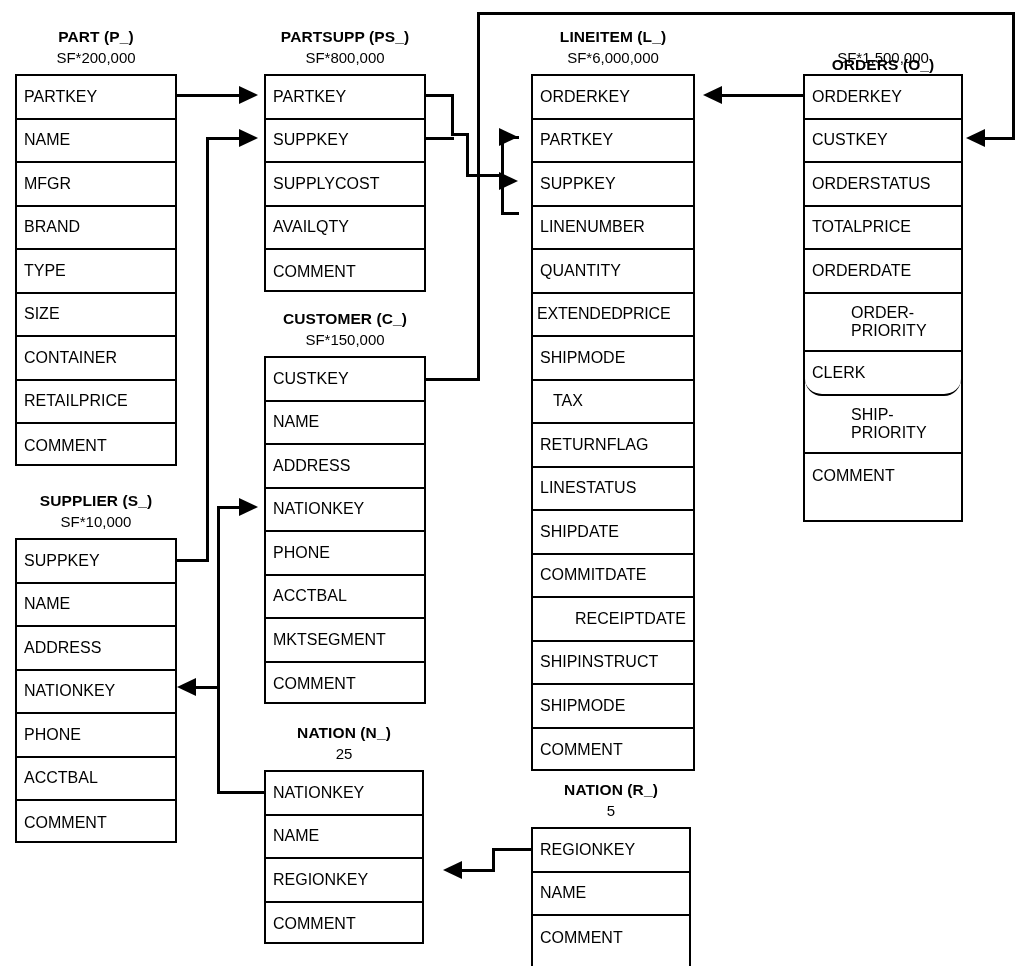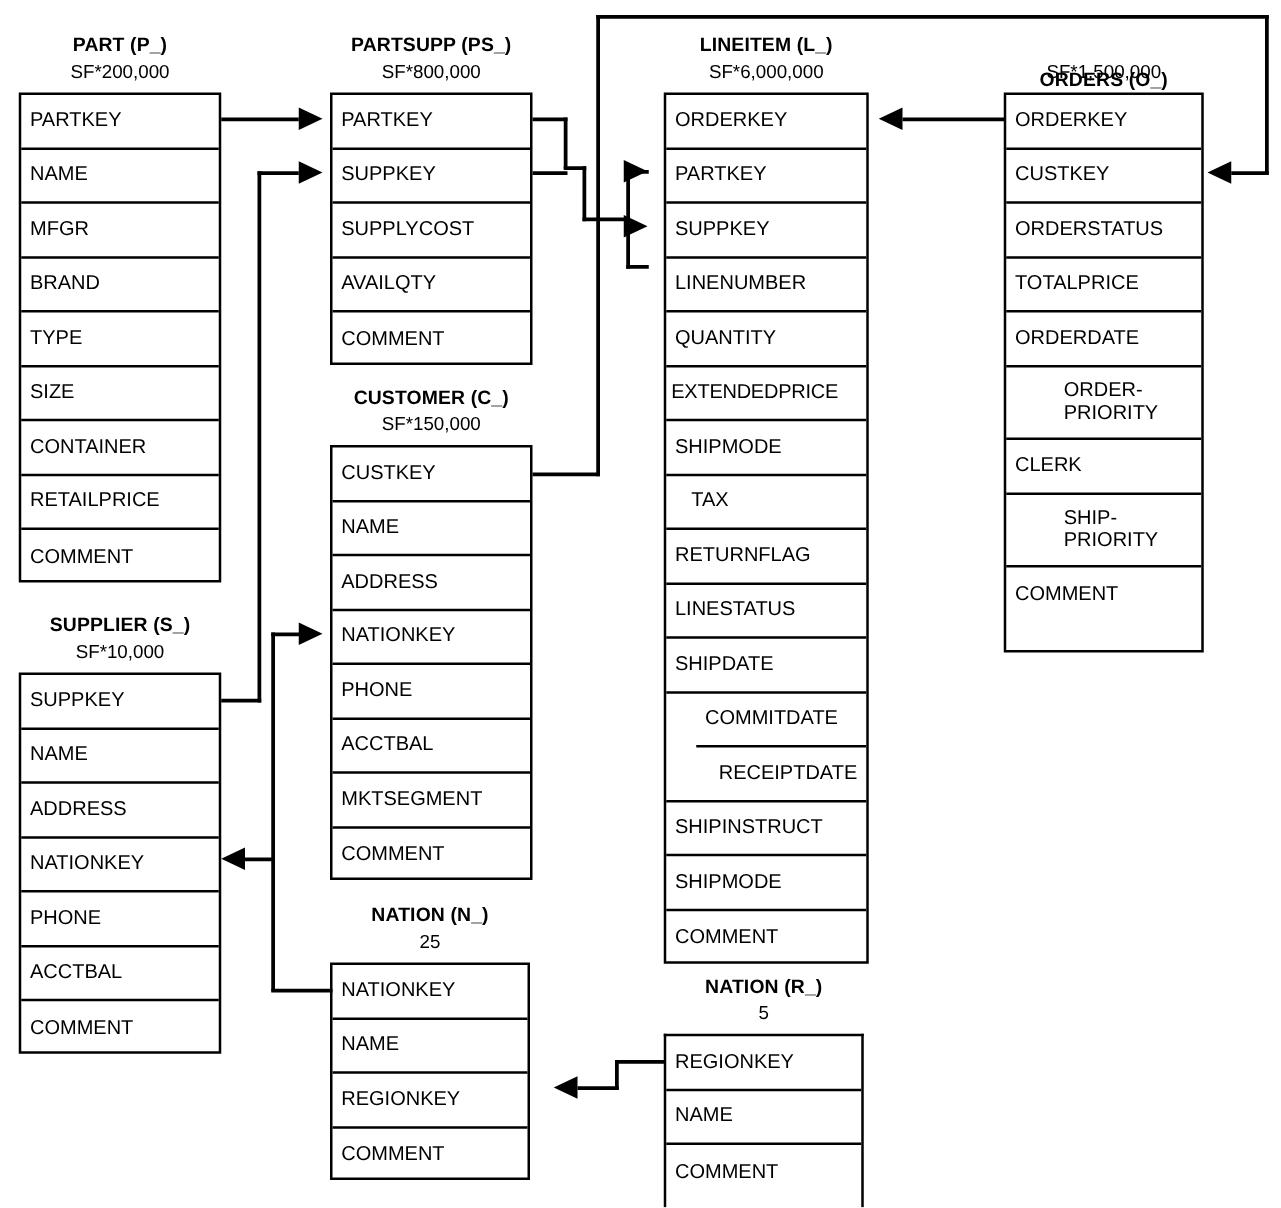--- a/index.html
+++ b/index.html
@@ -115,40 +115,40 @@
       <div class="row" style="height:43.5px;">PARTKEY</div>
       <div class="row" style="height:43.5px;">SUPPKEY</div>
       <div class="row" style="height:43.5px;">LINENUMBER</div>
       <div class="row" style="height:43.5px;">QUANTITY</div>
       <div class="row tight" style="height:43.5px;">EXTENDEDPRICE</div>
       <div class="row" style="height:43.5px;">SHIPMODE</div>
       <div class="row" style="height:43.5px;padding-left:20px;">TAX</div>
       <div class="row" style="height:43.5px;">RETURNFLAG</div>
       <div class="row" style="height:43.5px;">LINESTATUS</div>
       <div class="row" style="height:43.5px;">SHIPDATE</div>
-      <div class="row" style="height:43.5px;margin-left:24px;">COMMITDATE</div>
+      <div class="row" style="height:43.5px;">COMMITDATE</div>
       <div class="row" style="height:43.5px;padding-left:42px;">RECEIPTDATE</div>
       <div class="row" style="height:43.5px;">SHIPINSTRUCT</div>
       <div class="row" style="height:43.5px;">SHIPMODE</div>
       <div class="row" style="height:43.5px;">COMMENT</div>
     </div>
   </div>
 
   <div class="entity" style="left:803px; top:28px; width:160px;">
     <div class="ent-title" style="top:0;margin-top:28px;">ORDERS (O_)</div>
     <div class="ent-card" style="top:21px;">SF*1,500,000</div>
     <div class="ent-box" style="top:46px; width:160px; height:448px;">
       <div class="row" style="height:43.5px;">ORDERKEY</div>
       <div class="row" style="height:43.5px;">CUSTKEY</div>
       <div class="row" style="height:43.5px;">ORDERSTATUS</div>
       <div class="row" style="height:43.5px;">TOTALPRICE</div>
       <div class="row" style="height:43.5px;">ORDERDATE</div>
       <div class="row two" style="height:58.5px;">ORDER-
 PRIORITY</div>
-      <div class="row" style="height:43.5px;">CLERK</div>
+      <div class="row" style="height:43.5px;border-radius:17px;">CLERK</div>
       <div class="row two" style="height:58.5px;">SHIP-
 PRIORITY</div>
       <div class="row" style="height:43.5px;">COMMENT</div>
     </div>
   </div>
 
   <div class="entity" style="left:264px; top:310px; width:162px;">
     <div class="ent-title" style="top:0;">CUSTOMER (C_)</div>
     <div class="ent-card" style="top:21px;">SF*150,000</div>
     <div class="ent-box" style="top:46px; width:162px; height:348px;">

